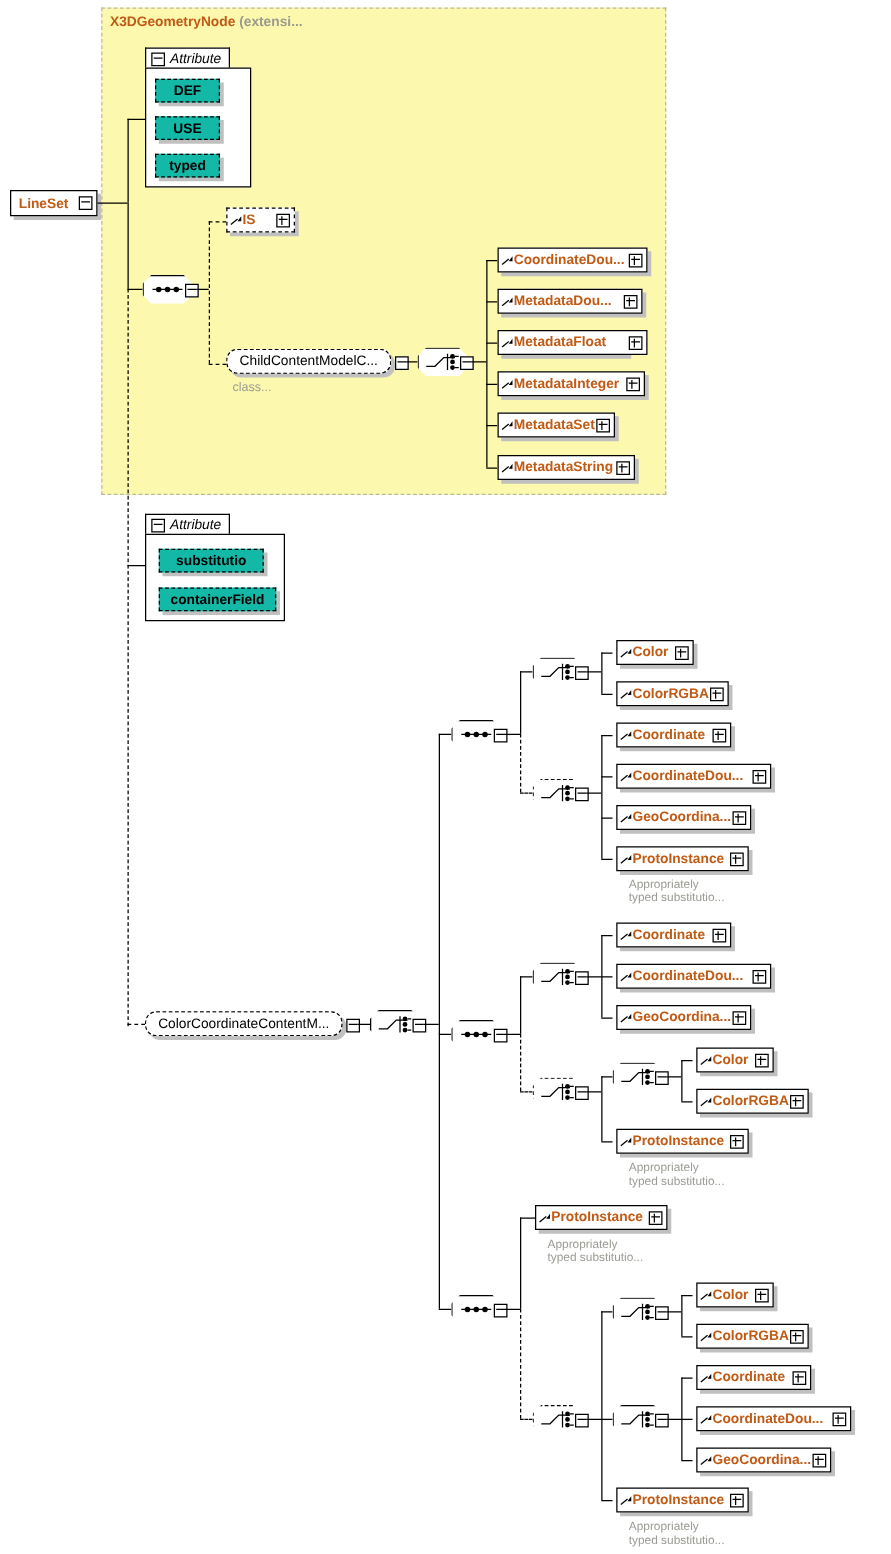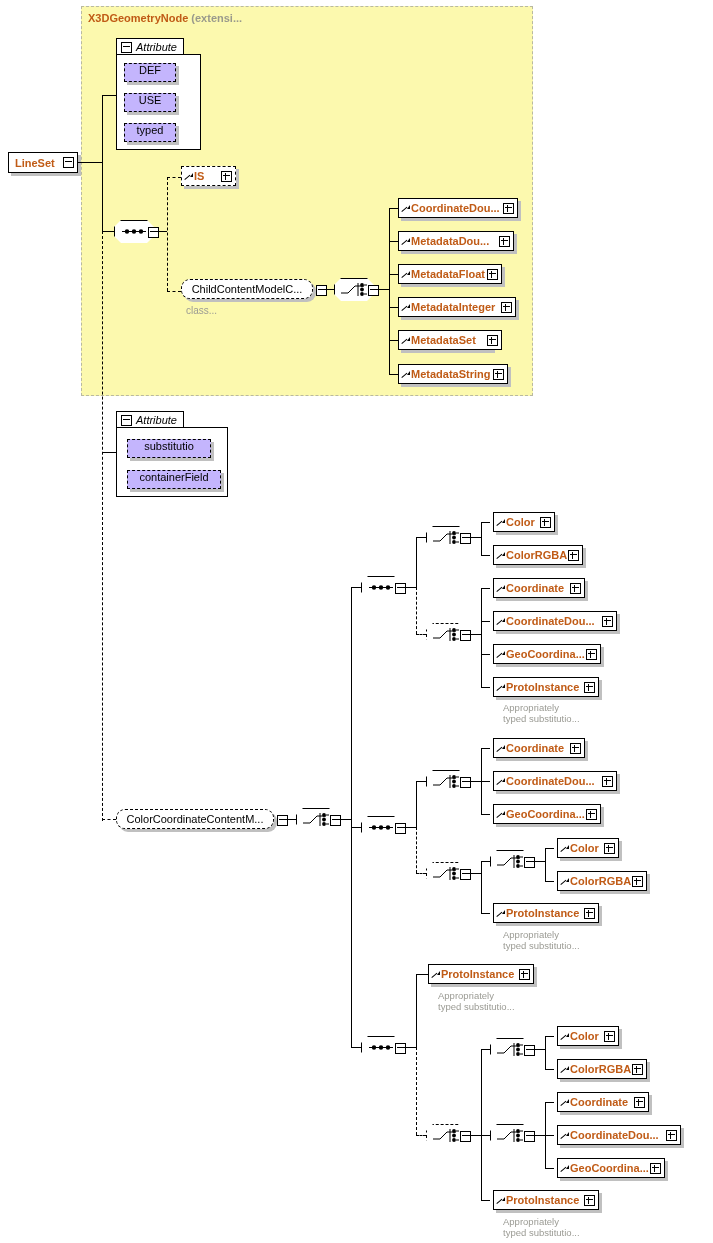--- a/index.html
+++ b/index.html
@@ -26,22 +26,22 @@
   .shadow-el{position:absolute;background:#c0c0c0;z-index:0;}
   .nb-label{position:relative;z-index:2;}
   .arrowg{position:relative;z-index:2;width:9px;height:9px;flex:none;margin-left:2px;margin-right:1px;}
   .arrowg:before{content:"";position:absolute;left:1px;bottom:1px;width:7px;height:1px;background:#000;
                  transform:rotate(-40deg);transform-origin:left bottom;}
   .arrowg:after{content:"";position:absolute;right:0px;top:1px;border-left:3px solid transparent;
                 border-right:0px solid transparent;border-bottom:4px solid #000;}
   .nb-toggle{position:relative;z-index:2;margin-left:auto;margin-right:3px;}
 
   
-  .attrleaf{position:absolute;box-sizing:border-box;background:#c4b5fd;border:1px dashed #000;
-            display:flex;align-items:flex-start;justify-content:center;font-size:11px;font-weight:normal;color:#000;
+  .attrleaf{position:absolute;box-sizing:border-box;background:#14b8a6;border:1px dashed #000;
+            display:flex;align-items:center;justify-content:center;font-size:11px;font-weight:bold;color:#000;
             white-space:nowrap;}
 
   
   .pill{position:absolute;box-sizing:border-box;background:#fff;border:1px dashed #000;border-radius:9px;
         display:flex;align-items:center;justify-content:center;font-size:11px;color:#000;white-space:nowrap;}
 
   
   .ln{position:absolute;background:#000;}
   .lnh{height:1px;}
   .lnv{width:1px;}
@@ -174,37 +174,37 @@
   <div class="ln lnh" style="left:389px;top:241px;width:9px;"></div>
   <div class="shadow-el" style="left:401px;top:234px;width:116px;height:20px;"></div>
   <div class="nodebox" style="left:398px;top:231px;width:116px;height:20px;">
     <span class="arrowg"></span>
     <span class="nb-label">MetadataDou...</span>
     <span class="tgl plus nb-toggle"></span>
   </div>
 
   <div class="ln lnh" style="left:389px;top:274px;width:9px;"></div>
   <div class="shadow-el" style="left:401px;top:267px;width:104px;height:20px;"></div>
-  <div class="nodebox" style="left:398px;top:264px;width:104px;height:20px;">
+  <div class="nodebox" style="left:398px;top:264px;width:120px;height:20px;">
     <span class="arrowg"></span>
     <span class="nb-label">MetadataFloat</span>
     <span class="tgl plus nb-toggle"></span>
   </div>
 
   <div class="ln lnh" style="left:389px;top:307px;width:9px;"></div>
   <div class="shadow-el" style="left:401px;top:300px;width:118px;height:20px;"></div>
   <div class="nodebox" style="left:398px;top:297px;width:118px;height:20px;">
     <span class="arrowg"></span>
     <span class="nb-label">MetadataInteger</span>
     <span class="tgl plus nb-toggle"></span>
   </div>
 
   <div class="ln lnh" style="left:389px;top:340px;width:9px;"></div>
   <div class="shadow-el" style="left:401px;top:333px;width:94px;height:20px;"></div>
-  <div class="nodebox" style="left:398px;top:330px;width:104px;height:20px;">
+  <div class="nodebox" style="left:398px;top:330px;width:94px;height:20px;">
     <span class="arrowg"></span>
     <span class="nb-label">MetadataSet</span>
     <span class="tgl plus nb-toggle"></span>
   </div>
 
   <div class="ln lnh" style="left:389px;top:374px;width:9px;"></div>
   <div class="shadow-el" style="left:401px;top:367px;width:110px;height:20px;"></div>
   <div class="nodebox" style="left:398px;top:364px;width:110px;height:20px;">
     <span class="arrowg"></span>
     <span class="nb-label">MetadataString</span>

